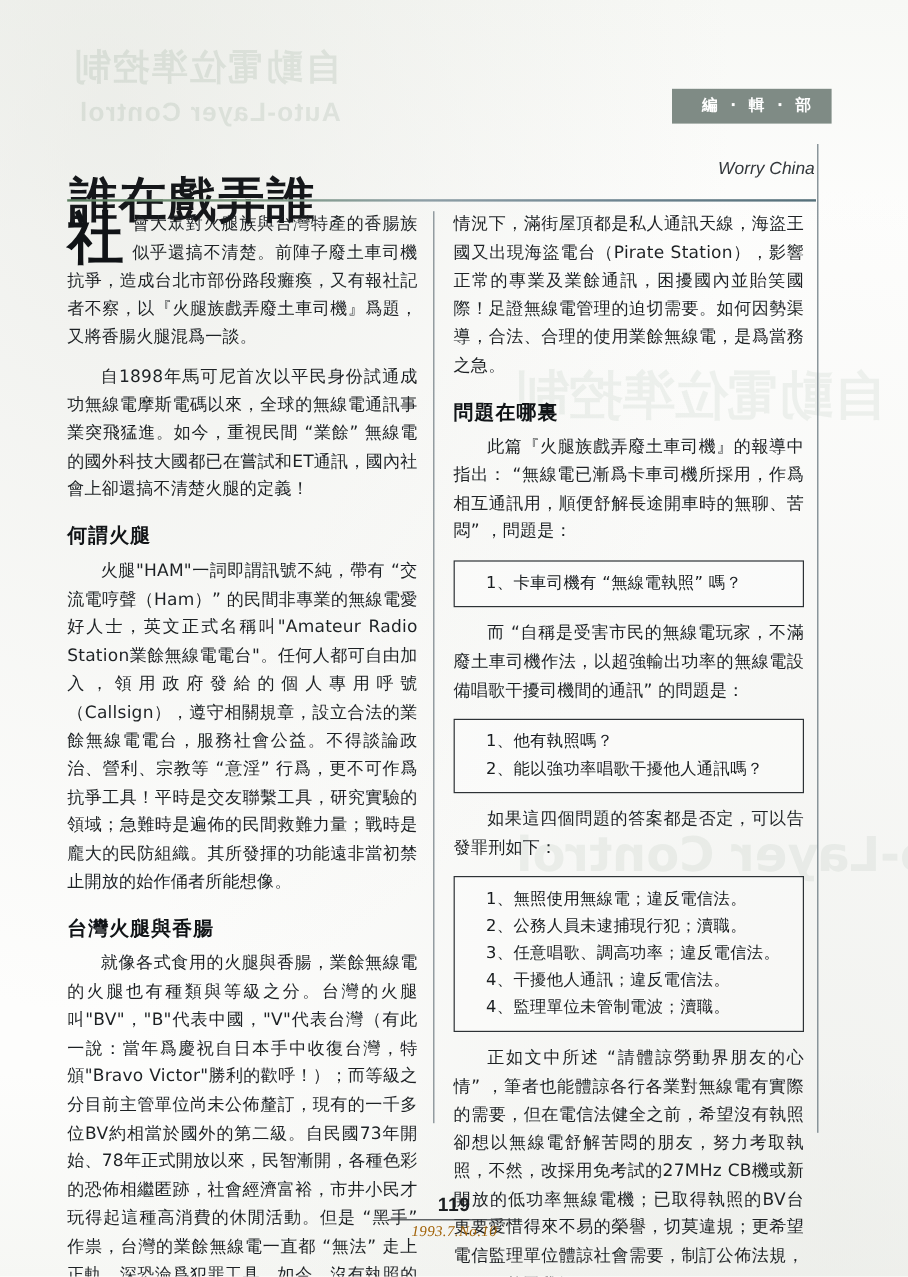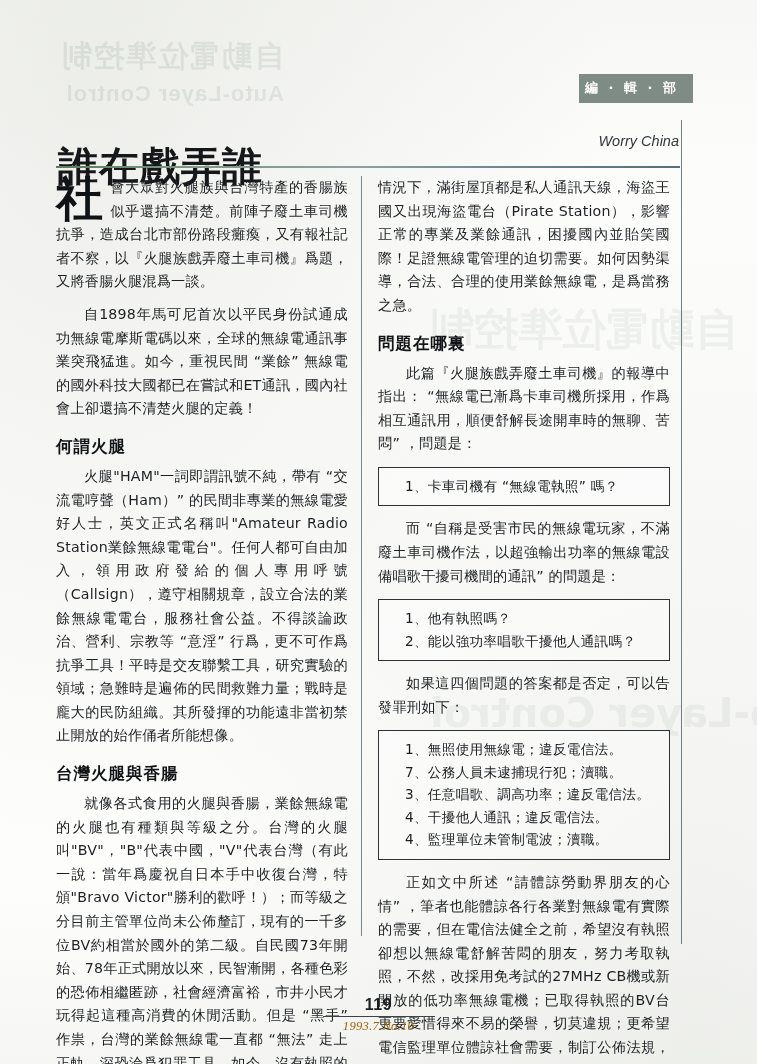--- a/index.html
+++ b/index.html
@@ -74,21 +74,21 @@
   #badge {
     position: absolute;
     right: 64px;
     top: 74px;
     background: #7f8b85;
     color: #ffffff;
     font-family: "DejaVu Sans", sans-serif;
     font-size: 13px;
     font-weight: bold;
     letter-spacing: 3px;
-    padding: 5px 14px 6px 6px;
+    padding: 5px 14px 6px 25px;
     z-index: 3;
   }
 
   
   #title {
     position: absolute;
     left: 58px;
     top: 112px;
     font-family: "DejaVu Sans", sans-serif;
     font-size: 40px;
@@ -276,21 +276,21 @@
 
     <div class="qbox">
       <div class="qitem">1、他有執照嗎？</div>
       <div class="qitem">2、能以強功率唱歌干擾他人通訊嗎？</div>
     </div>
 
     <p class="cn-body indent">如果這四個問題的答案都是否定，可以告發罪刑如下：</p>
 
     <div class="qbox">
       <div class="qitem">1、無照使用無線電；違反電信法。</div>
-      <div class="qitem">7、公務人員未逮捕現行犯；瀆職。</div>
+      <div class="qitem">2、公務人員未逮捕現行犯；瀆職。</div>
       <div class="qitem">3、任意唱歌、調高功率；違反電信法。</div>
       <div class="qitem">4、干擾他人通訊；違反電信法。</div>
       <div class="qitem">4、監理單位未管制電波；瀆職。</div>
     </div>
 
     <p class="cn-body indent">正如文中所述 “請體諒勞動界朋友的心情” ，筆者也能體諒各行各業對無線電有實際的需要，但在電信法健全之前，希望沒有執照卻想以無線電舒解苦悶的朋友，努力考取執照，不然，改採用免考試的27MHz CB機或新開放的低功率無線電機；已取得執照的BV台更要愛惜得來不易的榮譽，切莫違規；更希望電信監理單位體諒社會需要，制訂公佈法規，不要再戲弄我們。</p>
   </div>
 
   <div id="footer">
     <div id="pagenum">119</div>

